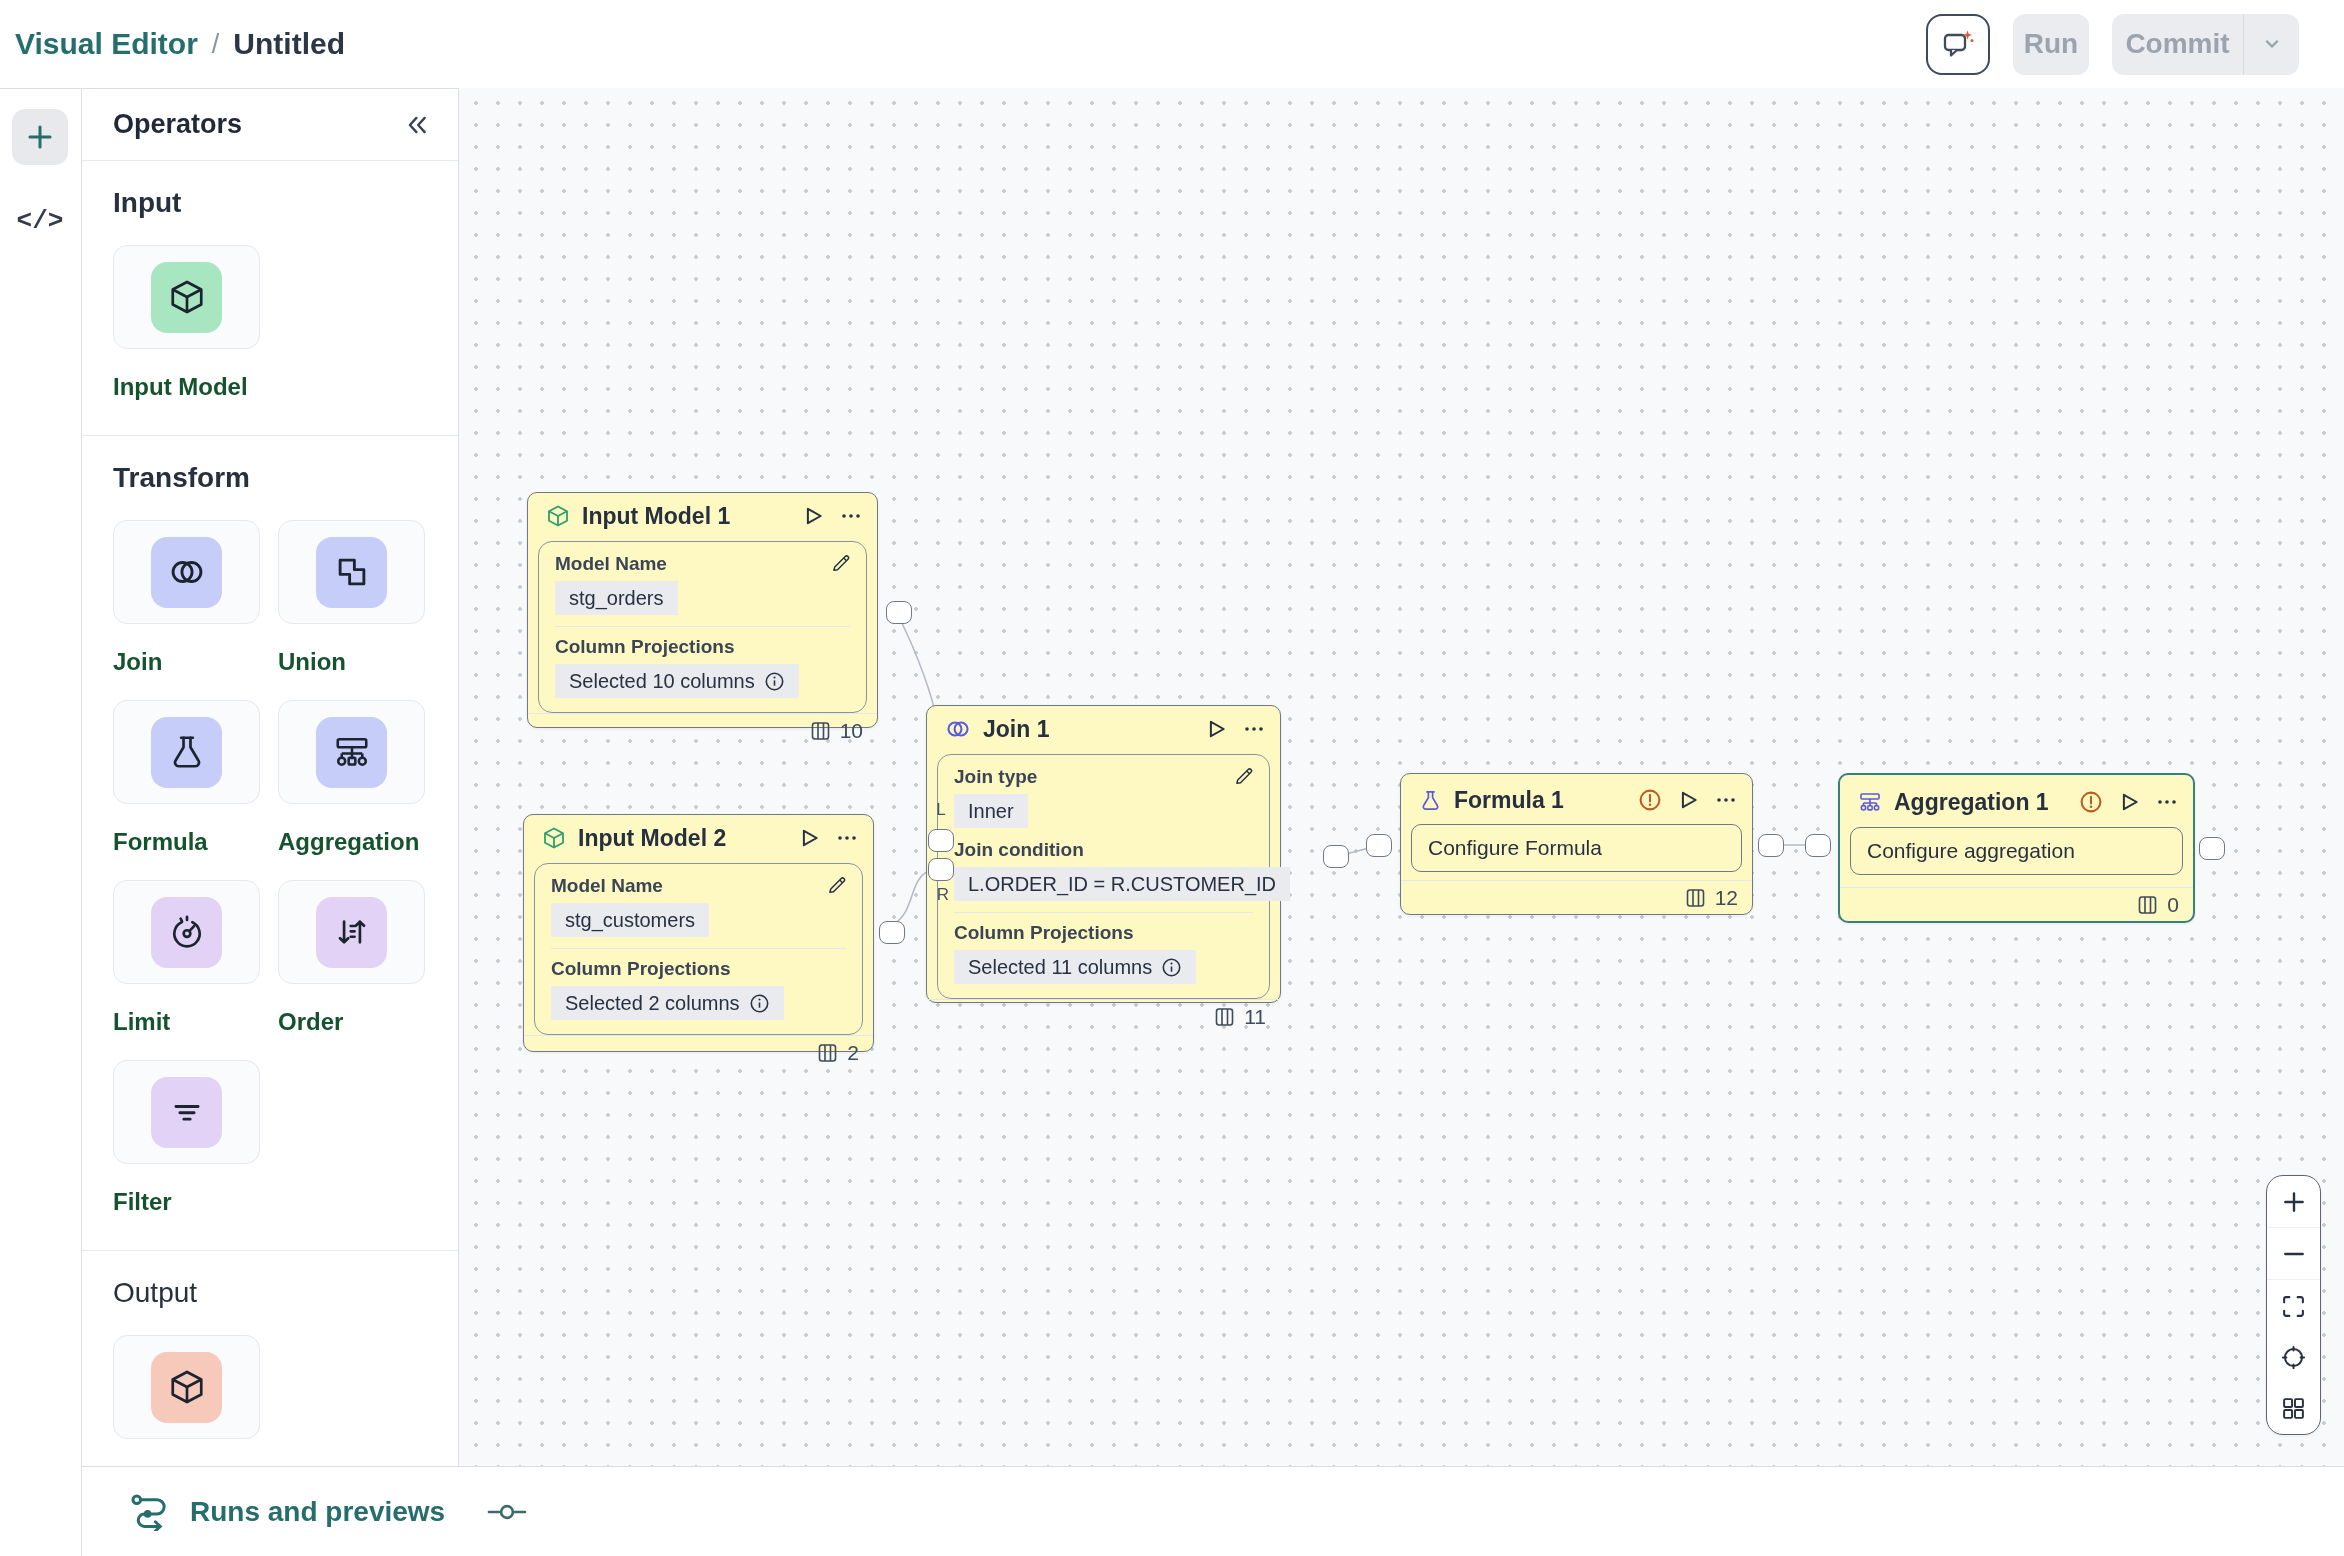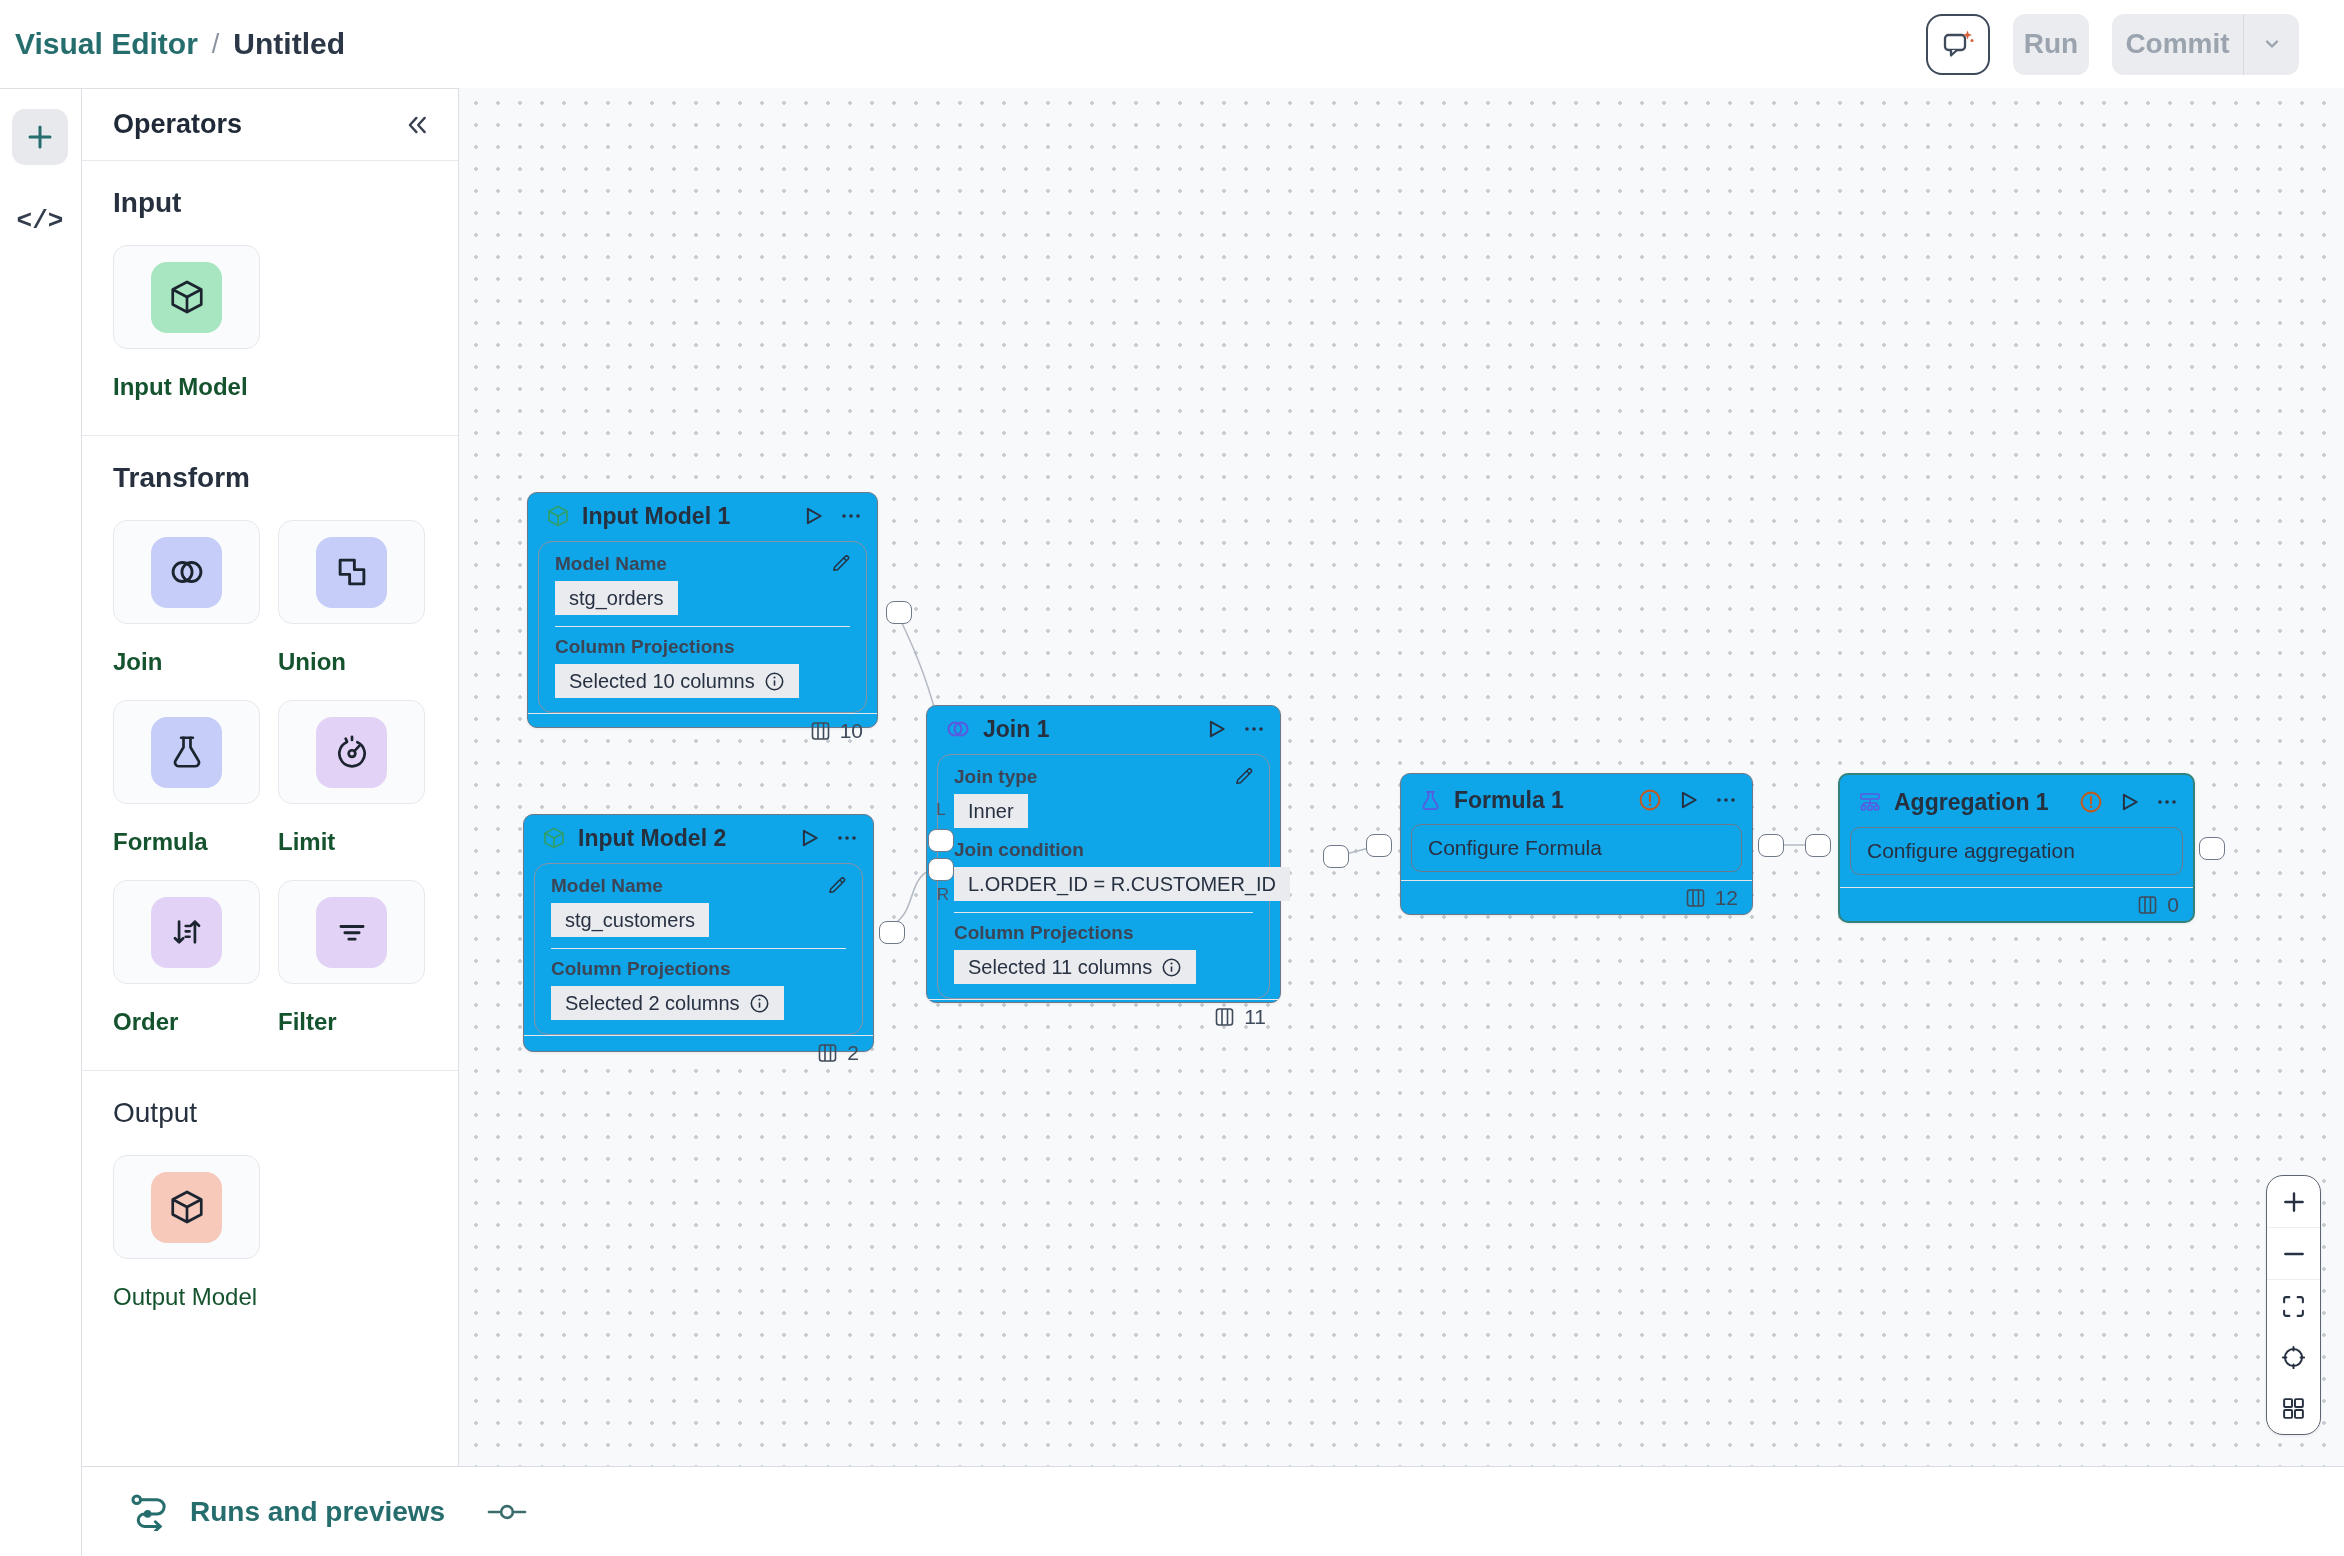--- a/index.html
+++ b/index.html
@@ -42,21 +42,21 @@
   .tile-lilac { background:#e2d3f6; }
   .tile-salmon { background:#f6c9bb; }
   .op-label { margin-top:24px; text-align:left; font-size:24px; color:#14532d; }
 
   
   #canvas { position:absolute; left:459px; top:88px; width:1885px; height:1378px; background:#f8f9fb;
             background-image:radial-gradient(circle, #c8ccd3 1.6px, transparent 1.7px); background-size:22px 22px; background-position:6px 4px; }
   #edges { position:absolute; left:0; top:0; width:2344px; height:1556px; pointer-events:none; }
   #edges path { stroke:#b5bbc5; stroke-width:1.6; fill:none; }
 
-  .node { position:absolute; background:#0ea5e9; border:1.5px solid #6e7888; border-radius:10px; box-shadow:0 1px 3px rgba(16,24,40,.07); display:flex; flex-direction:column; }
+  .node { position:absolute; background:#fef9c3; border:1.5px solid #6e7888; border-radius:10px; box-shadow:0 1px 3px rgba(16,24,40,.07); display:flex; flex-direction:column; }
   .node.selected { border:2.5px solid #35827c; }
   .node-header { height:42px; flex:0 0 auto; display:flex; align-items:center; padding:4px 16px 0 18px; }
   .node-header .nh-title { margin-left:12px; font-size:23px; font-weight:600; color:#26303e; white-space:nowrap; }
   .nh-actions { margin-left:auto; display:flex; align-items:center; gap:17px; }
   .icon-btn { display:flex; align-items:center; cursor:pointer; color:#273142; }
   .node-card { position:relative; margin:6px 10px 0 10px; border:1.5px solid #8a93a3; border-radius:14px; padding:10px 16px 14px 16px; flex:1 1 auto; }
   .field-label { font-size:19px; font-weight:600; color:#3b4556; line-height:24px; }
   .pill { display:inline-flex; align-items:center; gap:9px; background:#e9ebee; border-radius:0; padding:4px 14px; font-size:20px; color:#273142; margin-top:5px; line-height:26px; white-space:nowrap; }
   .card-divider { border-top:1.5px solid #e4e7ec; margin:11px 0 8px 0; }
   .pencil { position:absolute; top:10px; right:14px; color:#273142; cursor:pointer; }
@@ -184,20 +184,34 @@
         <div class="op-item">
           <div class="op-card">
               <div class="op-tile tile-peri">
             <svg width="38" height="38" viewBox="0 0 24 24" fill="none" stroke="#1c2430" stroke-width="1.7" stroke-linecap="round" stroke-linejoin="round">
                   <path d="M9.8 3 V9 L4.9 17.2 A2.4 2.4 0 0 0 7 21 H17 A2.4 2.4 0 0 0 19.1 17.2 L14.2 9 V3"></path>
                   <path d="M8.3 3 H15.7"></path>
                 </svg>
           </div>
             </div>
           <div class="op-label">Formula</div>
+        </div>
+        <div class="op-item">
+          <div class="op-card">
+              <div class="op-tile tile-peri">
+            <svg width="38" height="38" viewBox="0 0 24 24" fill="none" stroke="#1c2430" stroke-width="1.6" stroke-linejoin="round">
+                  <rect x="3" y="4" width="18" height="5" rx="1"></rect>
+                  <path d="M12 9 V13 M5.5 13 H18.5 M5.5 13 V15.3 M12 13 V15.3 M18.5 13 V15.3"></path>
+                  <circle cx="5.5" cy="17.8" r="2.2"></circle>
+                  <rect x="9.9" y="15.7" width="4.2" height="4.2" rx="0.8"></rect>
+                  <circle cx="18.5" cy="17.8" r="2.2"></circle>
+                </svg>
+          </div>
+            </div>
+          <div class="op-label">Aggregation</div>
         </div>
         <div class="op-item">
           <div class="op-card">
               <div class="op-tile tile-lilac">
             <svg width="38" height="38" viewBox="0 0 24 24" fill="none" stroke="#1c2430" stroke-width="1.7" stroke-linecap="round">
                   <path d="M8.6 5.8 A8 8 0 1 0 15.4 5.8"></path>
                   <circle cx="12" cy="13" r="2.1"></circle>
                   <path d="M13.5 11.4 L16.6 8.1"></path>
                   <path d="M8.0 3.6 L8.9 5.4"></path>
                   <path d="M12 2.4 V4.4"></path>

